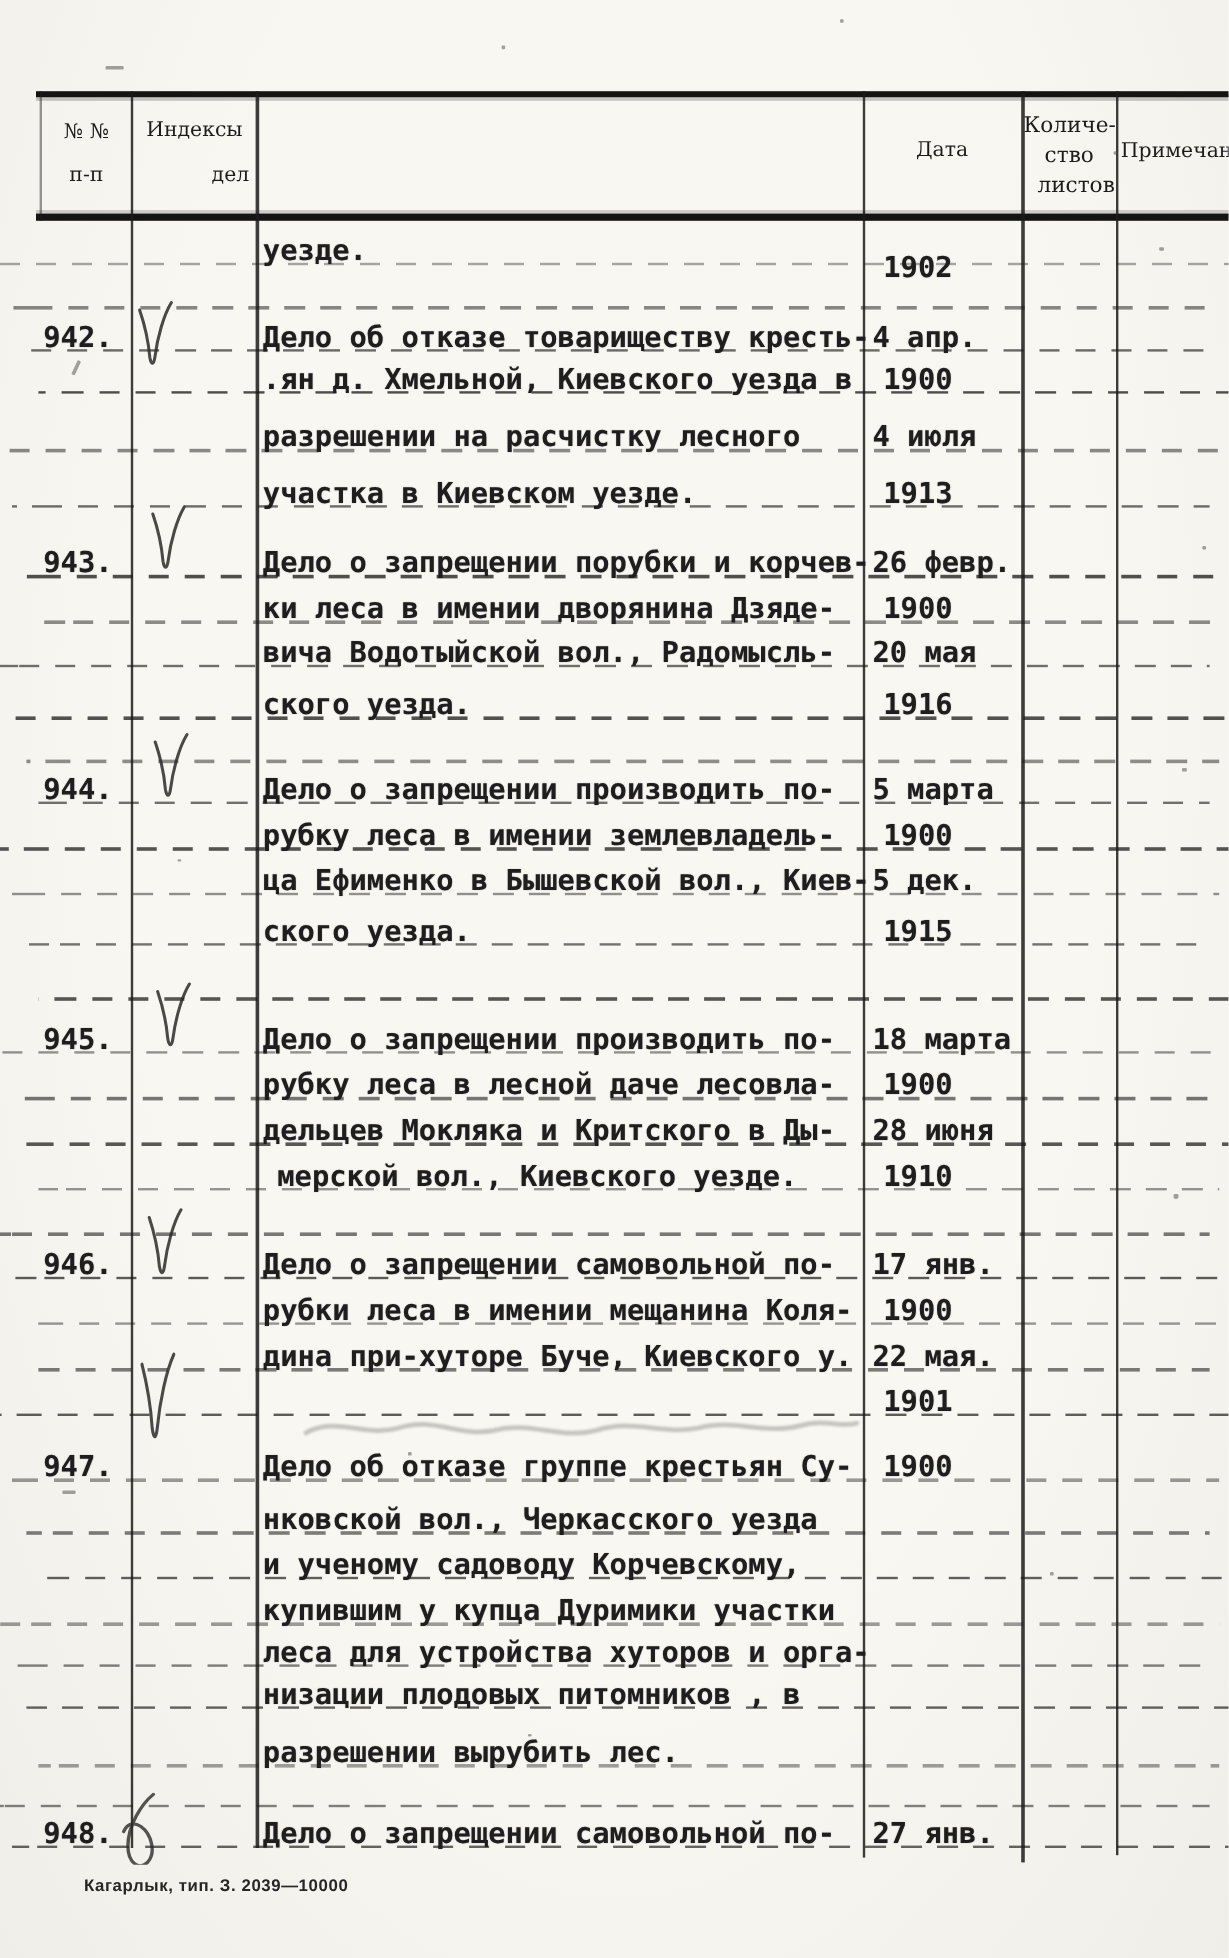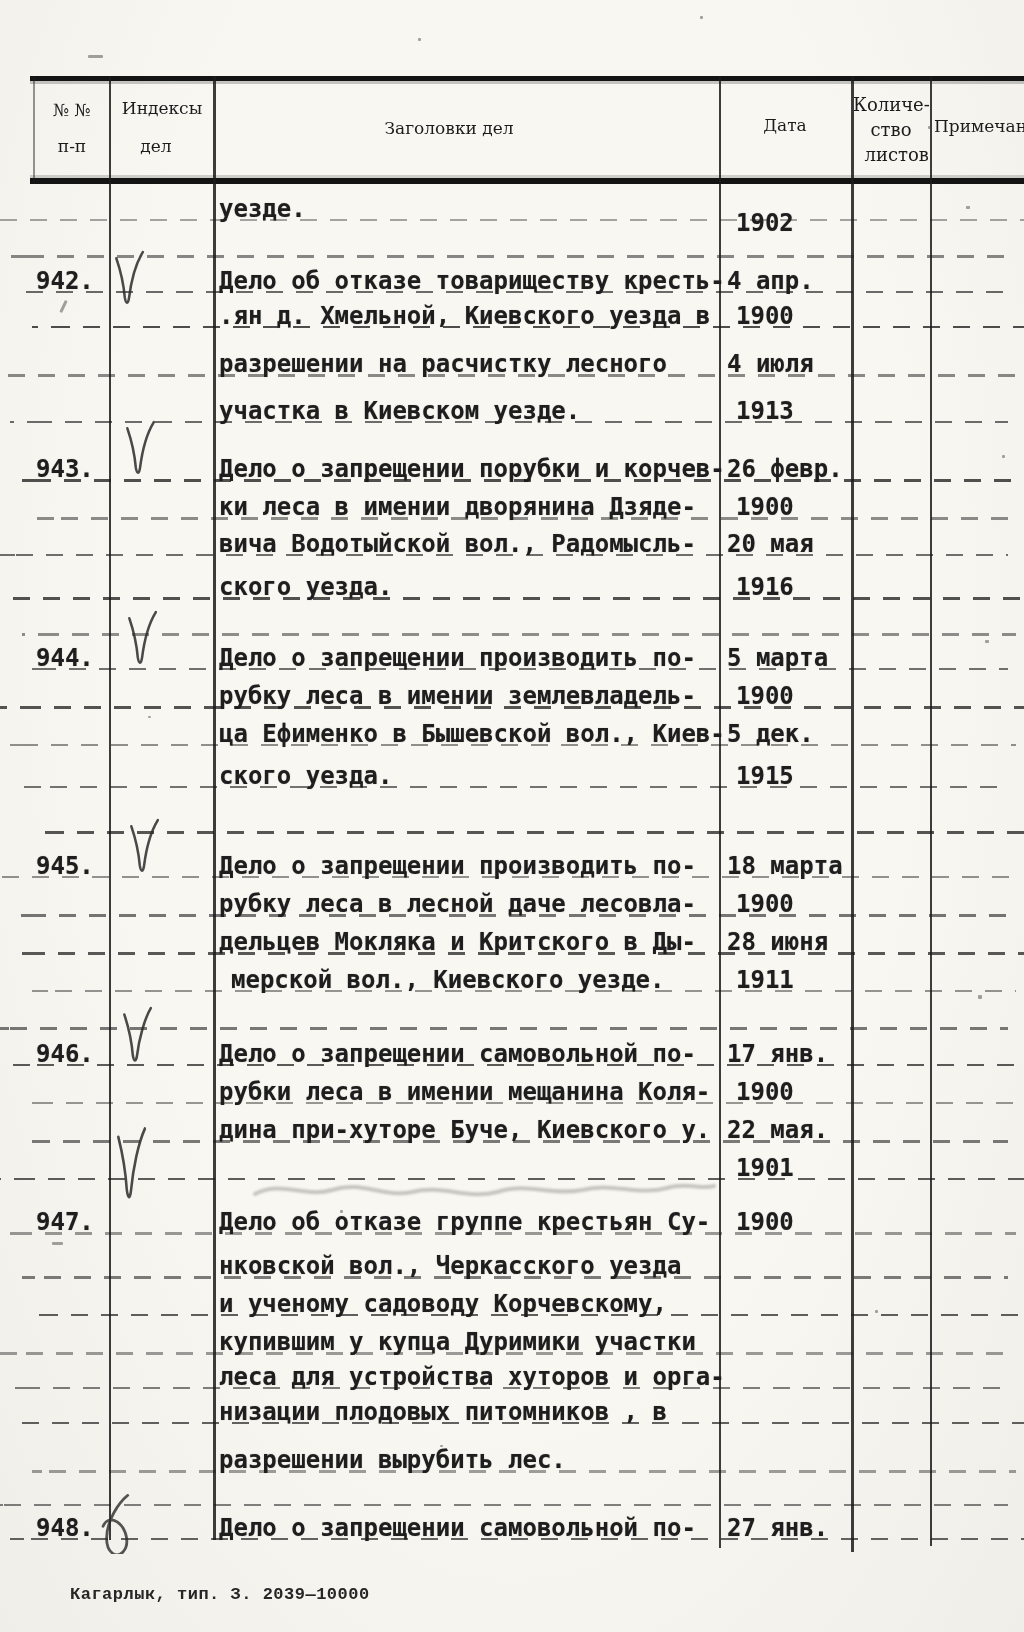--- a/index.html
+++ b/index.html
@@ -19,22 +19,22 @@
     font-size:17px; white-space:pre; text-align:center;
   }
   .hdr.small{font-size:18px;}
   .vline{position:absolute; background:#1b1b1b; opacity:.85; width:2px;}
   .hline{position:absolute; left:30px; width:994px; background:#141414;}
   .rule{position:absolute; pointer-events:none;}
   .speck{position:absolute; background:#4a4a46; border-radius:1px;}
   .check{position:absolute;}
   #footer{
     position:absolute; left:70px; top:1563px;
-    font-family:Liberation Mono, monospace; font-size:17px; font-weight:600;
-    letter-spacing:.5px; color:#262626; white-space:pre;margin-top:22px;
+    font-family:Liberation Sans, sans-serif; font-size:14px; font-weight:600;
+    letter-spacing:.5px; color:#262626; white-space:pre;
   }
   #scribble{position:absolute; left:250px; top:1170px; opacity:.45; filter:blur(1.1px);}
 </style>
 </head>
 <body>
 
 <div id="page">
 
   <div class="hline" style="top:76px;height:5px;box-shadow:0 3px 0 rgba(20,20,20,.22);"></div>
   <div class="hline" style="top:178px;height:6px;box-shadow:0 -3px 0 rgba(20,20,20,.18);"></div>
@@ -42,22 +42,21 @@
   <div class="vline" style="left:33px;top:76px;height:108px;opacity:.45;"></div>
   <div class="vline" style="left:109px;top:76px;height:1464px;"></div>
   <div class="vline" style="left:213px;top:76px;height:1464px;width:3px;"></div>
   <div class="vline" style="left:719px;top:76px;height:1472px;"></div>
   <div class="vline" style="left:851px;top:76px;height:1476px;width:3px;"></div>
   <div class="vline" style="left:930px;top:76px;height:1470px;"></div>
 
   <div class="hdr" style="left:36px;width:72px;top:100px;">№ №</div>
   <div class="hdr" style="left:36px;width:72px;top:136px;">п-п</div>
   <div class="hdr" style="left:112px;width:100px;top:98px;">Индексы</div>
-  <div class="hdr" style="left:112px;width:88px;top:136px;">дел</div>
-  <div class="hdr" style="left:219px;width:460px;top:118px;">Заголовки дел</div>
+  <div class="hdr" style="left:112px;width:88px;top:136px;padding-left:36px;">дел</div>
   <div class="hdr" style="left:721px;width:128px;top:115px;">Дата</div>
   <div class="hdr small" style="left:853px;width:76px;top:94px;">Количе-</div>
   <div class="hdr small" style="left:853px;width:76px;top:119px;">ство</div>
   <div class="hdr small" style="left:853px;width:76px;top:144px;text-align:right;">листов</div>
   <div class="hdr" style="left:934px;width:90px;top:116px;text-align:left;">Примечани</div>
 
   <div id="rules">
       <div class="rule" style="left: 0px; top: 219px; width: 1024px; height: 2px; opacity: 0.38; background: repeating-linear-gradient(90deg, rgb(26, 26, 26) 0px, rgb(26, 26, 26) 17px, transparent 17px, transparent 30px) 0px;"></div>
       <div class="rule" style="left: 10px; top: 255px; width: 1006px; height: 3px; opacity: 0.51; background: repeating-linear-gradient(90deg, rgb(26, 26, 26) 0px, rgb(26, 26, 26) 17px, transparent 17px, transparent 30px) 17px;"></div>
       <div class="rule" style="left: 22px; top: 291px; width: 986px; height: 2px; opacity: 0.64; background: repeating-linear-gradient(90deg, rgb(26, 26, 26) 0px, rgb(26, 26, 26) 17px, transparent 17px, transparent 30px) 4px;"></div>
@@ -133,21 +132,21 @@
           <path d="M6,8 C10,20 13,34 14,46 C15,52 17,53 18,46 C20,30 25,12 31,2" fill="none" stroke="#2a2a2a" stroke-width="2.4" stroke-linecap="round" opacity=".85"></path>
         </svg></div>
       <div class="t" style="left: 36px; top: 853px;">945.</div>
       <div class="t" style="left: 219px; top: 853px;">Дело о запрещении производить по-</div>
       <div class="t" style="left: 727px; top: 853px;">18 марта</div>
       <div class="t" style="left: 219px; top: 891px;">рубку леса в лесной даче лесовла-</div>
       <div class="t" style="left: 736px; top: 891px;">1900</div>
       <div class="t" style="left: 219px; top: 929px;">дельцев Мокляка и Критского в Ды-</div>
       <div class="t" style="left: 727px; top: 929px;">28 июня</div>
       <div class="t" style="left: 219px; top: 967px; margin-left: 12px;">мерской вол., Киевского уезде.</div>
-      <div class="t" style="left: 736px; top: 967px;">1911</div>
+      <div class="t" style="left: 736px; top: 967px;">1910</div>
       <div class="check" style="left: 125px; top: 818px;"><svg width="36" height="58" viewBox="0 0 34 56" preserveAspectRatio="none">
           <path d="M6,8 C10,20 13,34 14,46 C15,52 17,53 18,46 C20,30 25,12 31,2" fill="none" stroke="#2a2a2a" stroke-width="2.4" stroke-linecap="round" opacity=".85"></path>
         </svg></div>
       <div class="t" style="left: 36px; top: 1041px;">946.</div>
       <div class="t" style="left: 219px; top: 1041px;">Дело о запрещении самовольной по-</div>
       <div class="t" style="left: 727px; top: 1041px;">17 янв.</div>
       <div class="t" style="left: 219px; top: 1079px;">рубки леса в имении мещанина Коля-</div>
       <div class="t" style="left: 736px; top: 1079px;">1900</div>
       <div class="t" style="left: 219px; top: 1117px;">дина при-хуторе Буче, Киевского у.</div>
       <div class="t" style="left: 727px; top: 1117px;">22 мая.</div>

